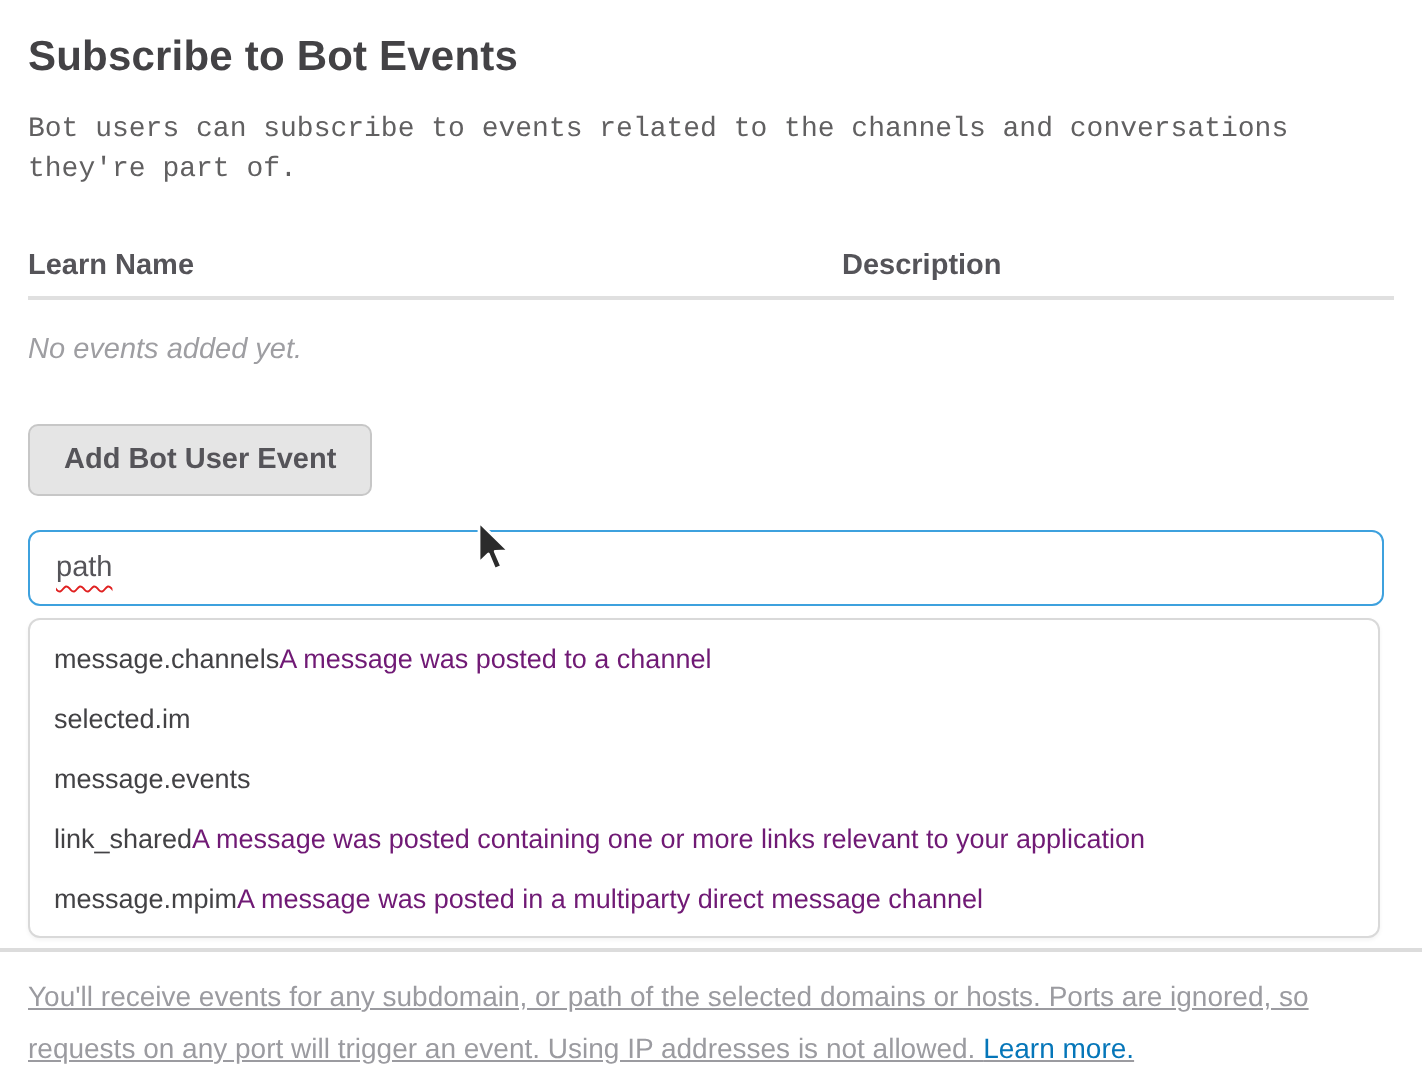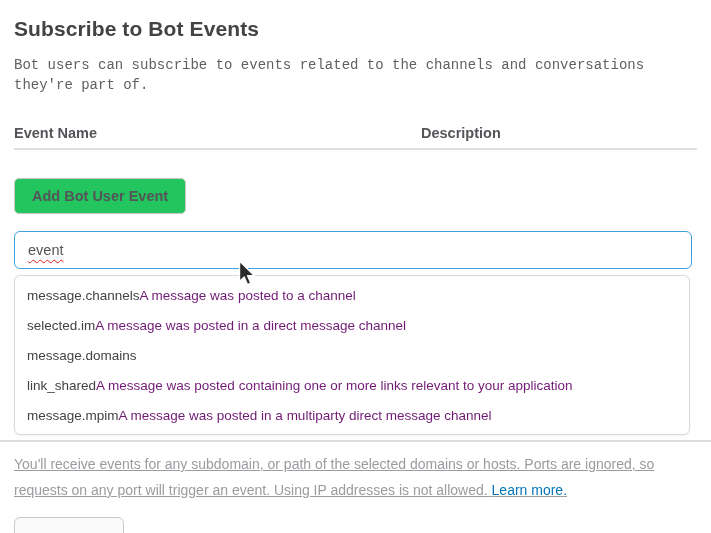--- a/index.html
+++ b/index.html
@@ -51,21 +51,21 @@
     margin-top: 16px;
     font-style: italic;
     font-size: 14.5px;
     line-height: 18px;
     color: #9e9ea2;
   }
   .add-btn {
     margin-top: 28px;
     height: 36px;
     padding: 0 17px;
-    background: #22c55e;
+    background: #e5e5e5;
     border: 1px solid #c7c7c7;
     border-radius: 5px;
     font-family: "Liberation Sans", sans-serif;
     font-size: 14.5px;
     font-weight: bold;
     color: #555459;
     cursor: pointer;
   }
   .search-input {
     margin-top: 17px;
@@ -154,44 +154,44 @@
 </head>
 <body>
 
 <div class="page">
 
   <h1 class="title">Subscribe to Bot Events</h1>
 
   <p class="desc">Bot users can subscribe to events related to the channels and conversations they're part of.</p>
 
   <div class="table-head">
-    <span class="col1">Event Name</span>
+    <span class="col1">Learn Name</span>
     <span class="col2">Description</span>
   </div>
 
   <div class="table-divider"></div>
 
+  <p class="empty-msg">No events added yet.</p>
 
   <button class="add-btn">Add Bot User Event</button>
 
   <div class="search-input">
-    <span class="typed">event</span>
+    <span class="typed">path</span>
   </div>
 
   <div class="dropdown">
     <div class="suggestion-row">
       <span class="s-name">message.channels</span>
       <span class="s-desc">A message was posted to a channel</span>
     </div>
     <div class="suggestion-row">
       <span class="s-name">selected.im</span>
-      <span class="s-desc">A message was posted in a direct message channel</span>
-    </div>
-    <div class="suggestion-row">
-      <span class="s-name">message.domains</span>
+    </div>
+    <div class="suggestion-row">
+      <span class="s-name">message.events</span>
     </div>
     <div class="suggestion-row">
       <span class="s-name">link_shared</span>
       <span class="s-desc">A message was posted containing one or more links relevant to your application</span>
     </div>
     <div class="suggestion-row">
       <span class="s-name">message.mpim</span>
       <span class="s-desc">A message was posted in a multiparty direct message channel</span>
     </div>
   </div>

